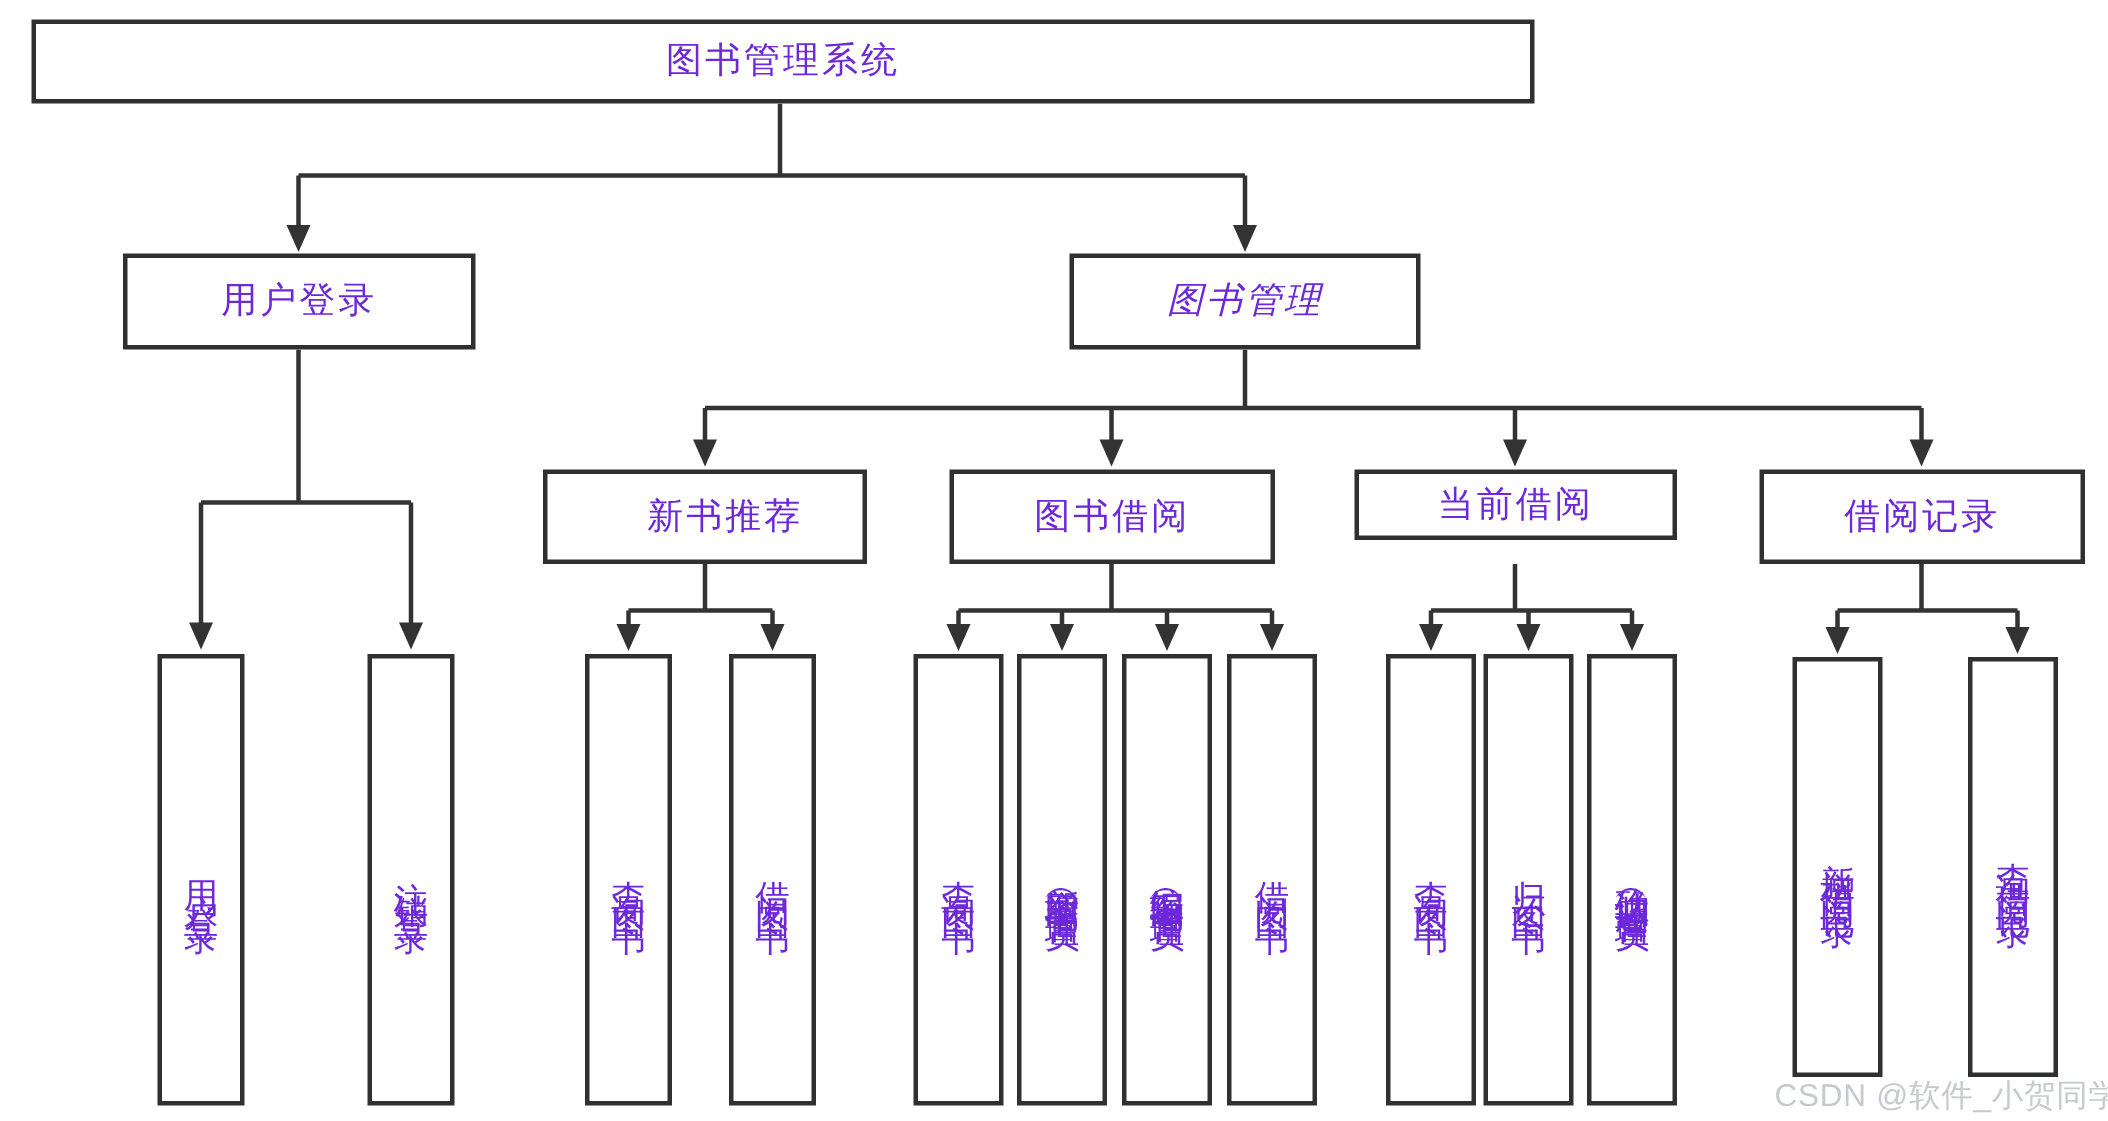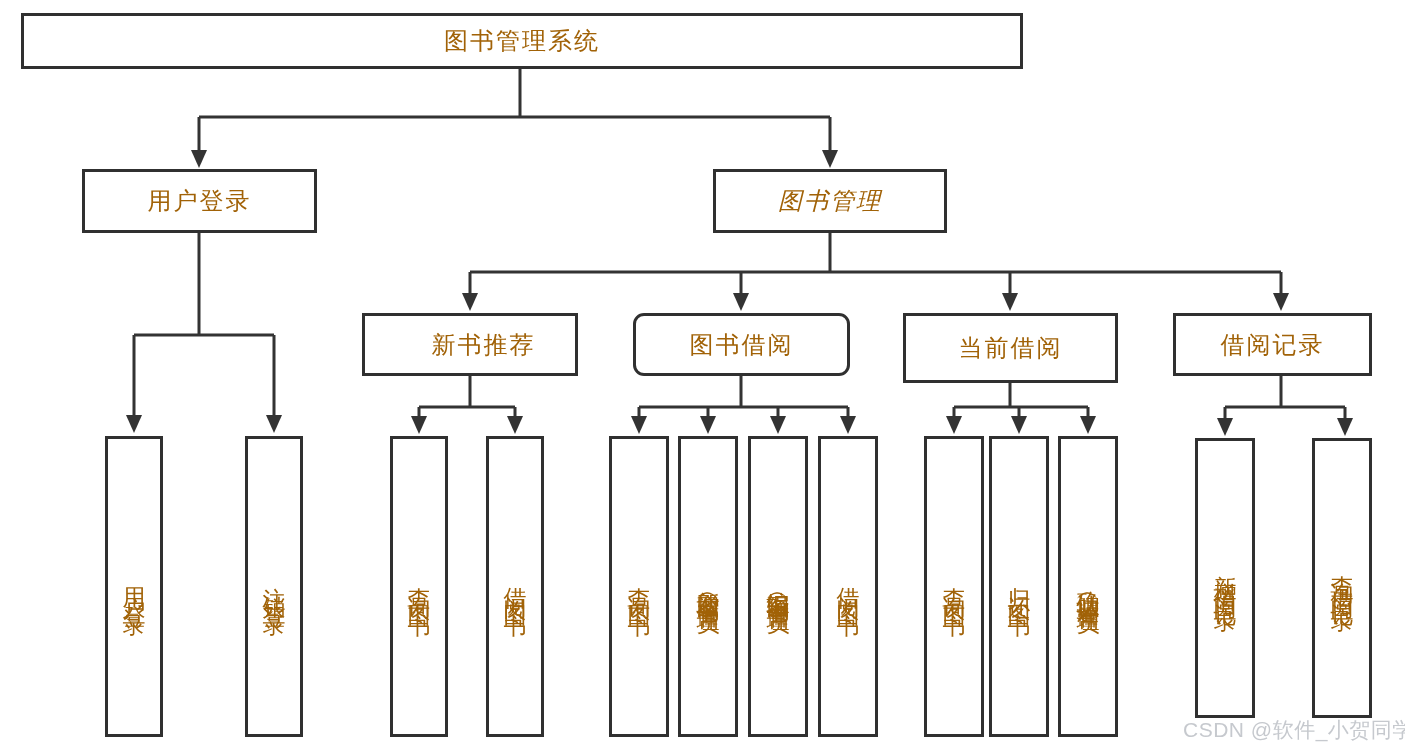--- a/index.html
+++ b/index.html
@@ -23,21 +23,21 @@
   }
   .node {
     position: absolute;
     box-sizing: border-box;
     border: 3px solid #303030;
     background: #ffffff;
     display: flex;
     align-items: center;
     justify-content: center;
     z-index: 2;
-    color: #a16207;
+    color: #6d28d9;
   }
   .hnode span {
     font-size: 24px;
     letter-spacing: 2px;
     white-space: nowrap;
     line-height: 1;
   }
   .leaf .vtext {
     writing-mode: vertical-rl;
     text-orientation: mixed;
@@ -109,27 +109,27 @@
   <div class="node hnode" style="left:82px; top:169px; width:235px; height:64px;">
     <span>用户登录</span>
   </div>
   <div class="node hnode" style="left:713px; top:169px; width:234px; height:64px;font-style:italic;">
     <span>图书管理</span>
   </div>
 
   <div class="node hnode" style="left:362px; top:313px; width:216px; height:63px;padding-left:27px;">
     <span>新书推荐</span>
   </div>
-  <div class="node hnode" style="left:633px; top:313px; width:217px; height:63px;border-radius:11px;">
+  <div class="node hnode" style="left:633px; top:313px; width:217px; height:63px;">
     <span>图书借阅</span>
   </div>
-  <div class="node hnode" style="left:903px; top:313px; width:215px; height:70px;">
+  <div class="node hnode" style="left:903px; top:313px; width:215px; height:47px;">
     <span>当前借阅</span>
   </div>
-  <div class="node hnode" style="left:1173px; top:313px; width:199px; height:63px;">
+  <div class="node hnode" style="left:1173px; top:313px; width:217px; height:63px;">
     <span>借阅记录</span>
   </div>
 
   <div class="node leaf" style="left:105px; top:436px; width:58px; height:301px;">
     <span class="vtext sp9">用户登录</span>
   </div>
   <div class="node leaf" style="left:245px; top:436px; width:58px; height:301px;">
     <span class="vtext sp9">注销登录</span>
   </div>
 

